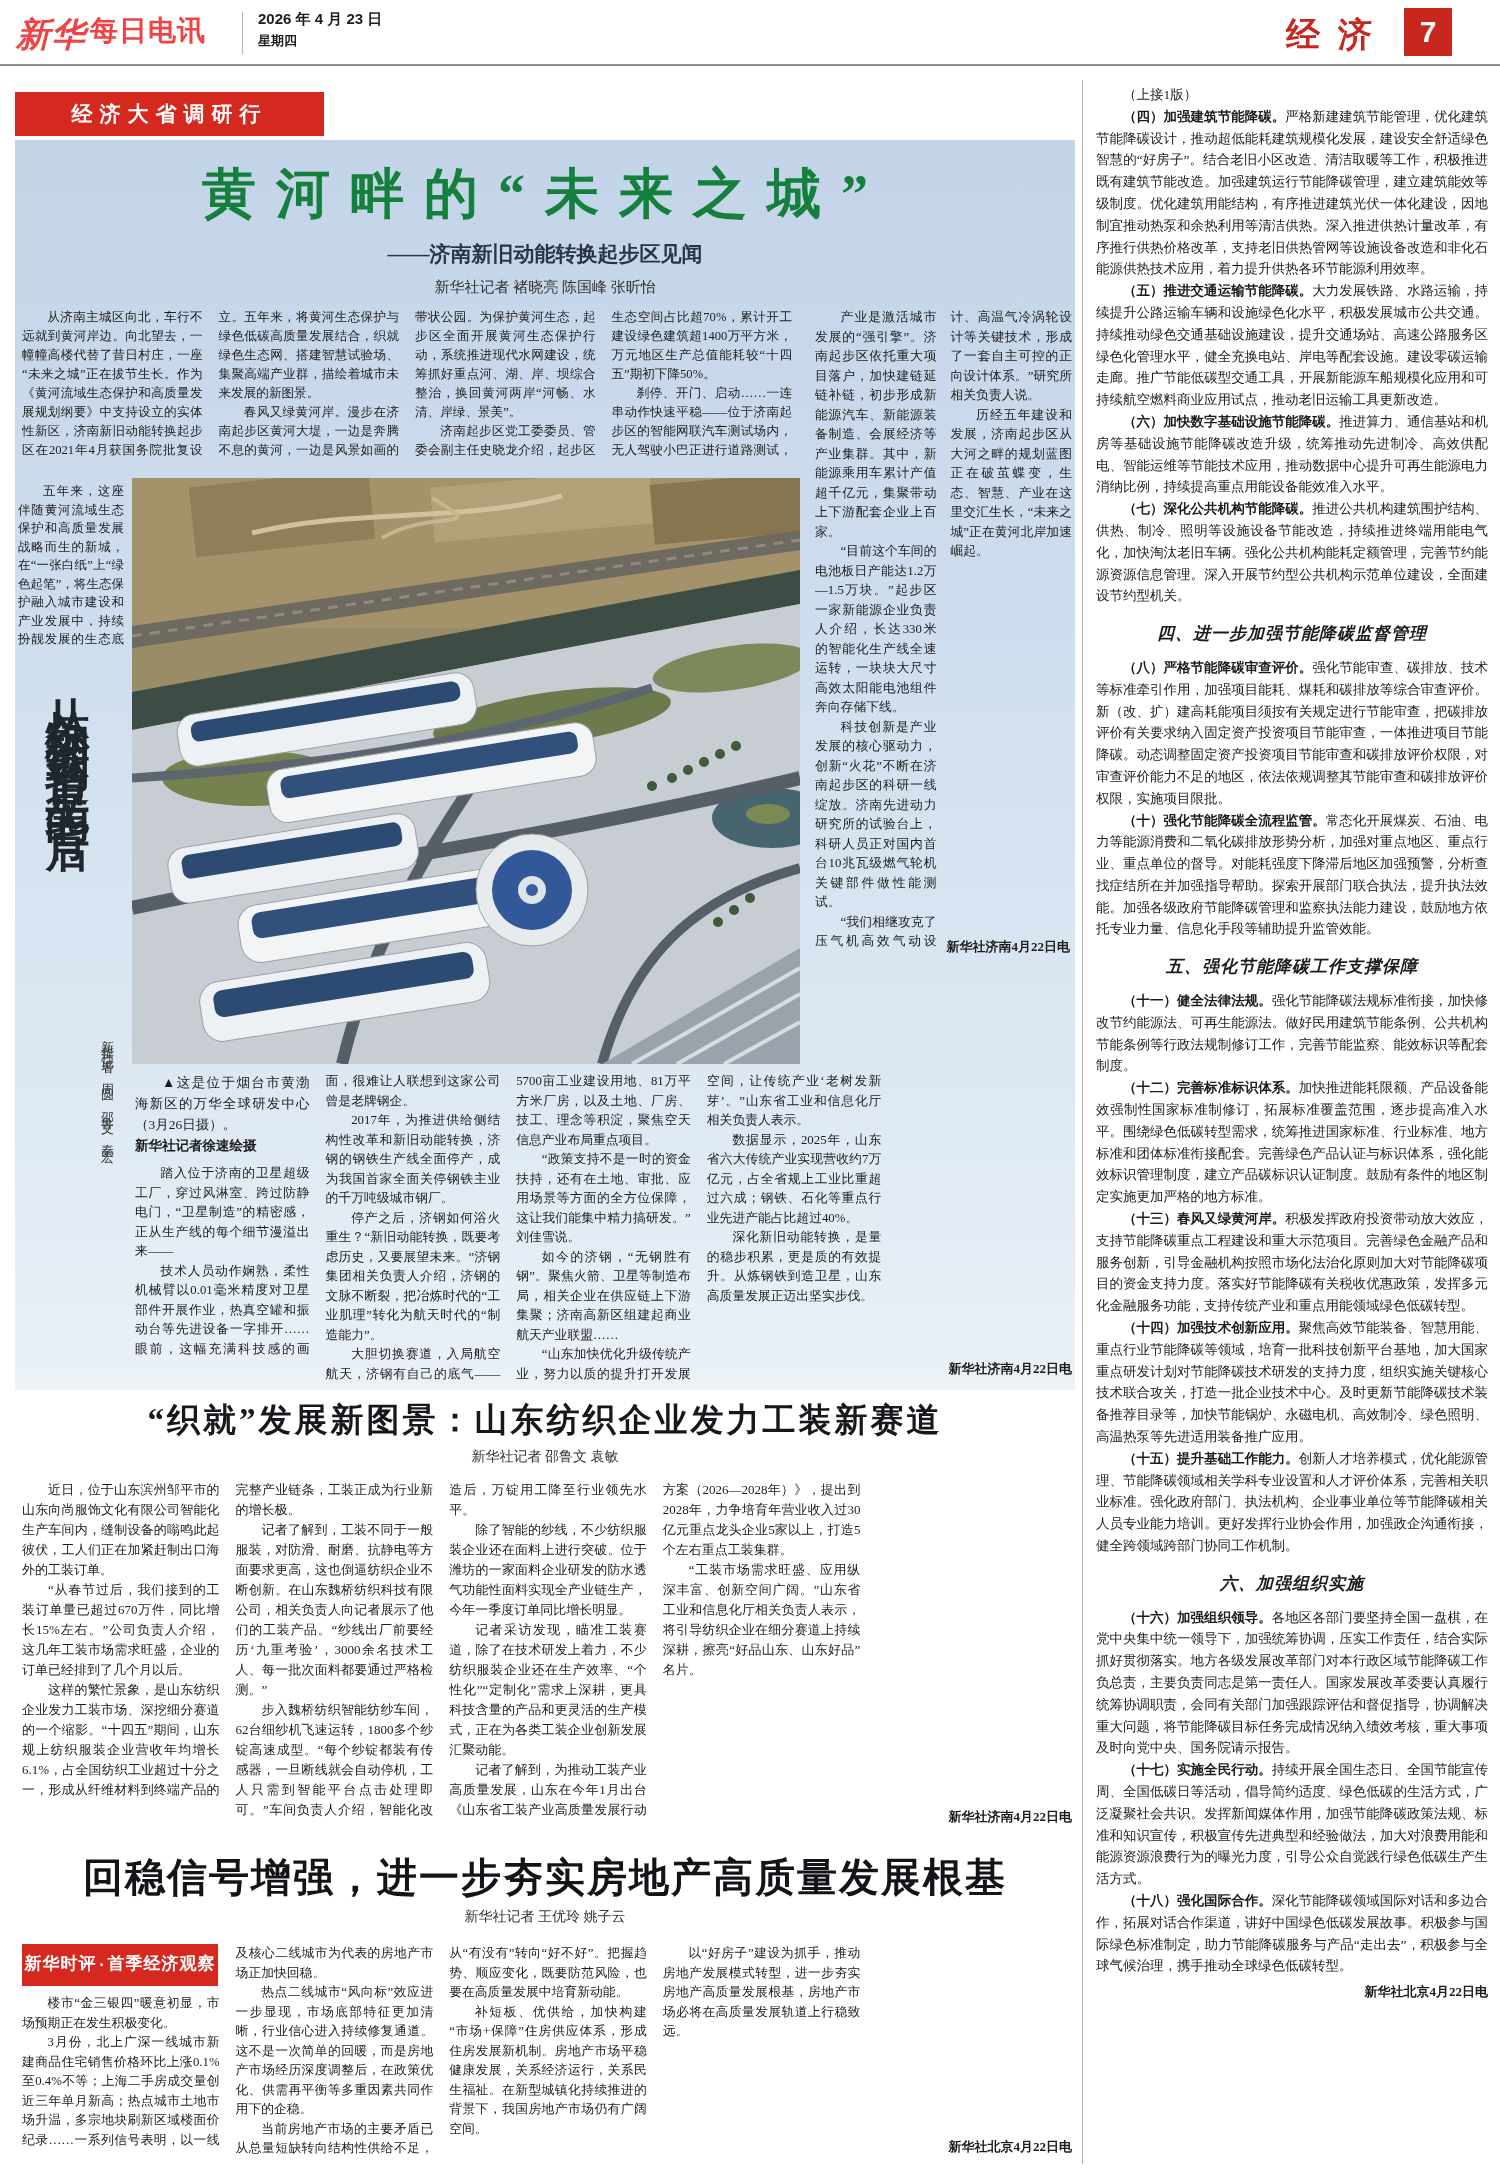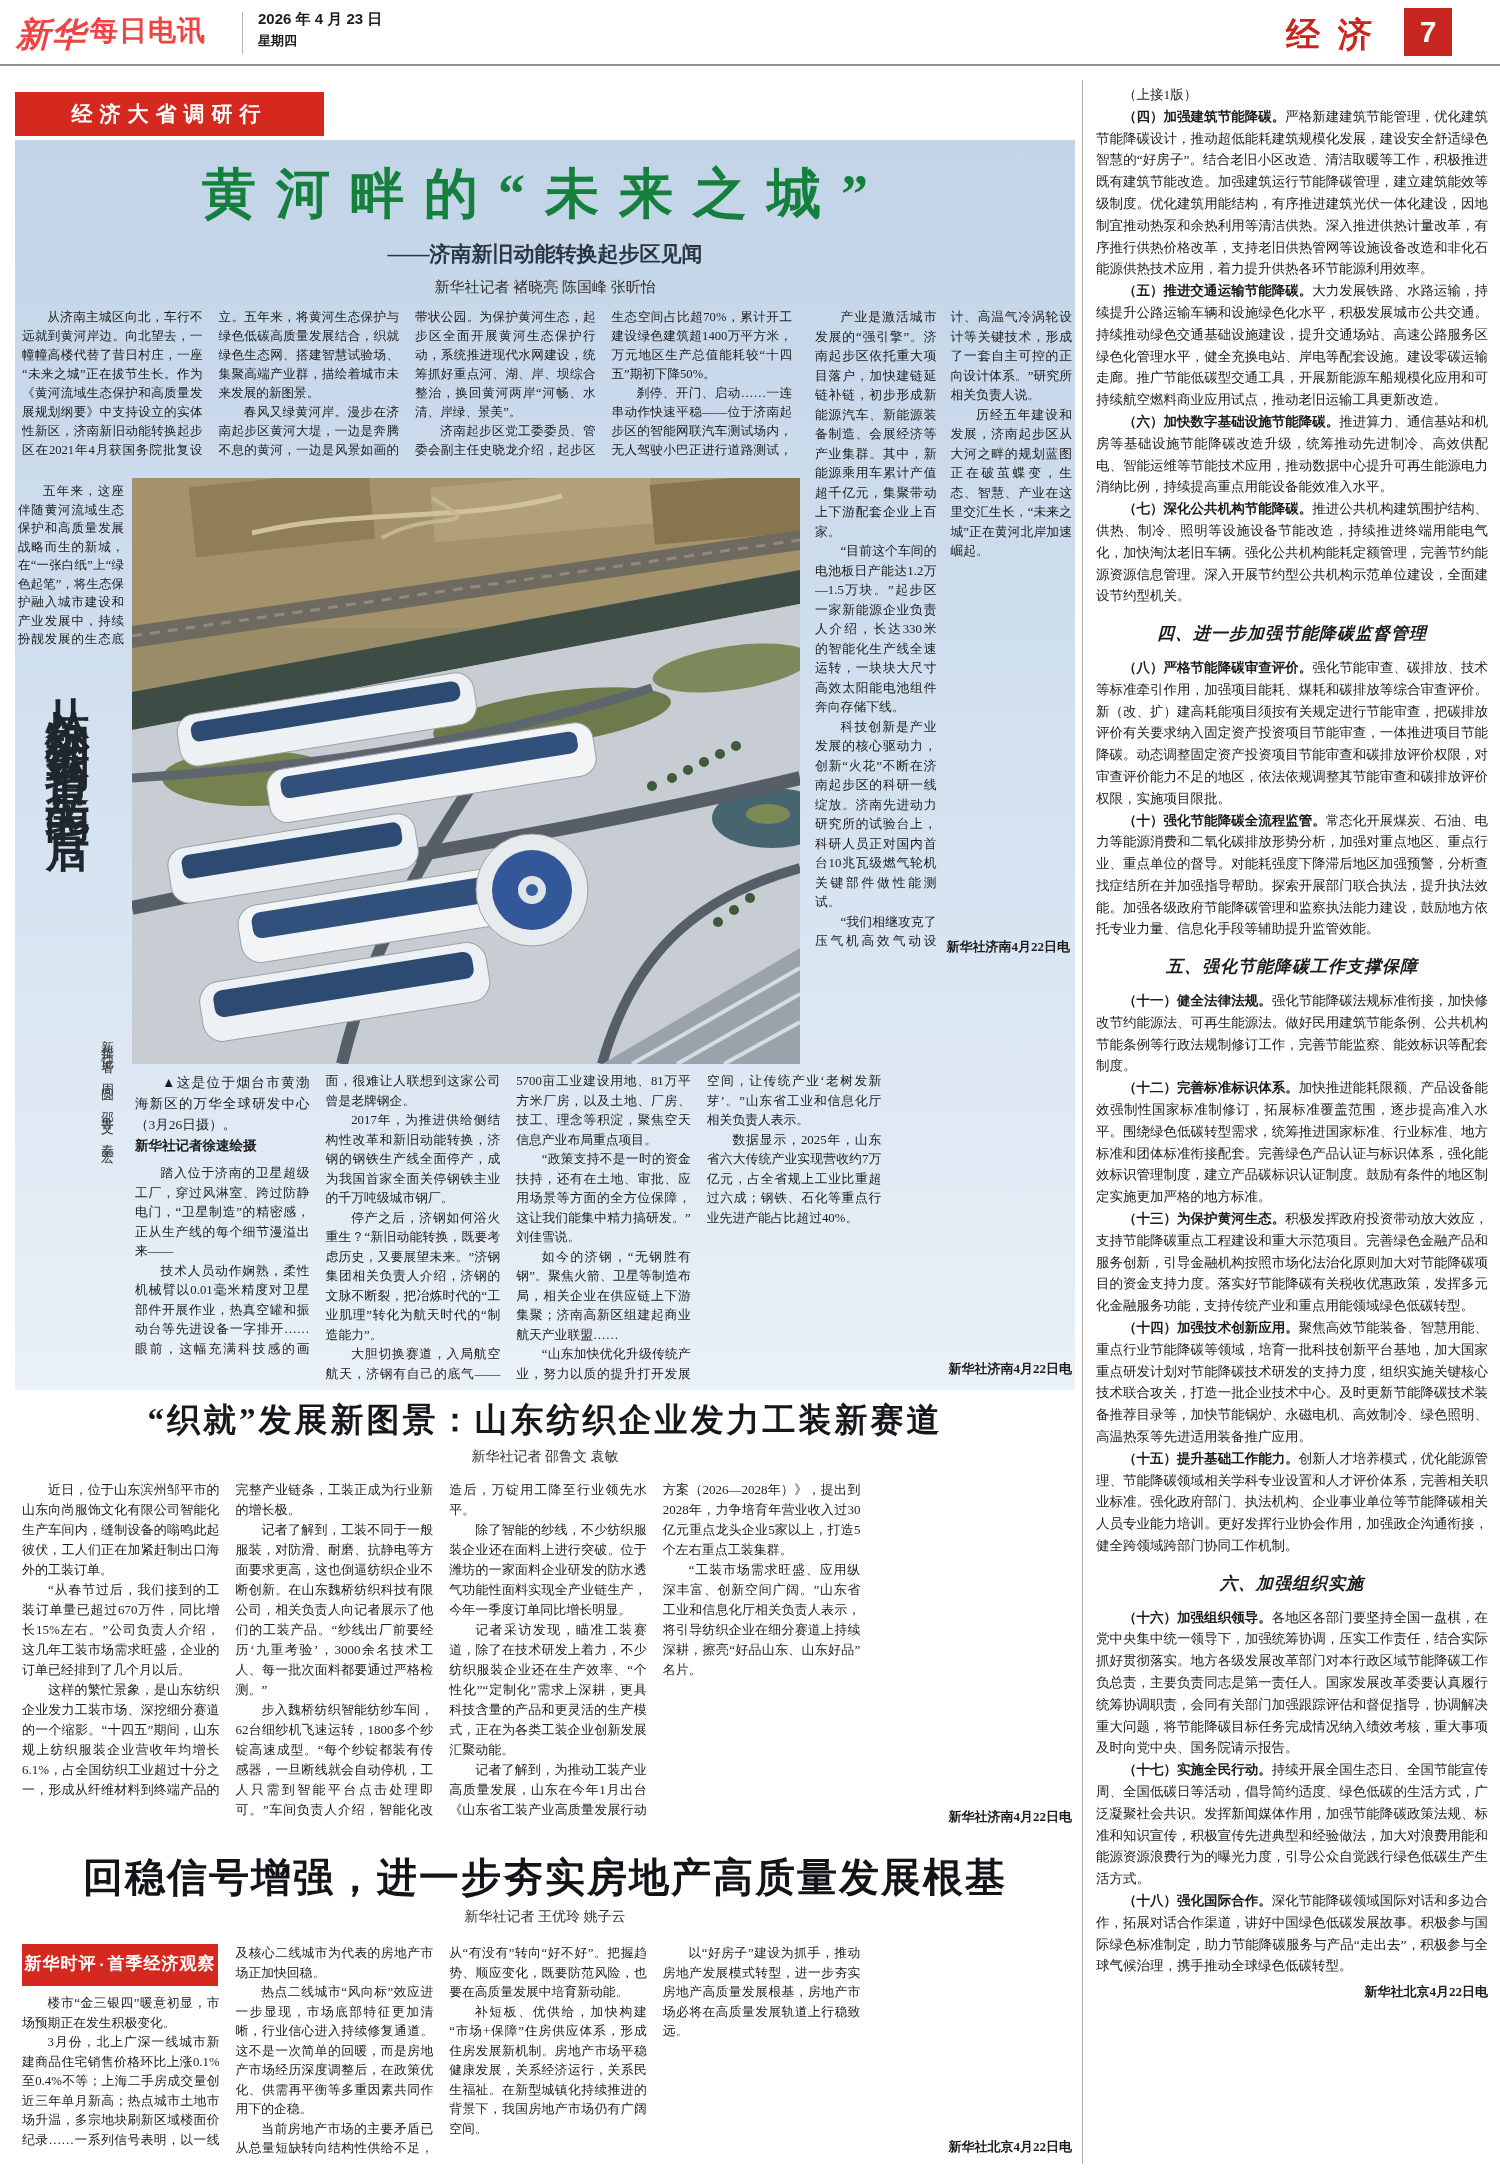--- a/index.html
+++ b/index.html
@@ -202,20 +202,21 @@
   </div>
 <p>踏入位于济南的卫星超级工厂，穿过风淋室、跨过防静电门，“卫星制造”的精密感，正从生产线的每个细节漫溢出来——</p>
     <p>技术人员动作娴熟，柔性机械臂以0.01毫米精度对卫星部件开展作业，热真空罐和振动台等先进设备一字排开……眼前，这幅充满科技感的画面，很难让人联想到这家公司曾是老牌钢企。</p>
     <p>2017年，为推进供给侧结构性改革和新旧动能转换，济钢的钢铁生产线全面停产，成为我国首家全面关停钢铁主业的千万吨级城市钢厂。</p>
     <p>停产之后，济钢如何浴火重生？“新旧动能转换，既要考虑历史，又要展望未来。”济钢集团相关负责人介绍，济钢的文脉不断裂，把冶炼时代的“工业肌理”转化为航天时代的“制造能力”。</p>
     <p>大胆切换赛道，入局航空航天，济钢有自己的底气——5700亩工业建设用地、81万平方米厂房，以及土地、厂房、技工、理念等积淀，聚焦空天信息产业布局重点项目。</p>
     <p>“政策支持不是一时的资金扶持，还有在土地、审批、应用场景等方面的全方位保障，这让我们能集中精力搞研发。”刘佳雪说。</p>
     <p>如今的济钢，“无钢胜有钢”。聚焦火箭、卫星等制造布局，相关企业在供应链上下游集聚；济南高新区组建起商业航天产业联盟……</p>
     <p>“山东加快优化升级传统产业，努力以质的提升打开发展空间，让传统产业‘老树发新芽’。”山东省工业和信息化厅相关负责人表示。</p>
     <p>数据显示，2025年，山东省六大传统产业实现营收约7万亿元，占全省规上工业比重超过六成；钢铁、石化等重点行业先进产能占比超过40%。</p>
+    <p>深化新旧动能转换，是量的稳步积累，更是质的有效提升。从炼钢铁到造卫星，山东高质量发展正迈出坚实步伐。</p>
   </div>
 <div class="abs dateline" id="a2-dateline">新华社济南4月22日电</div>
 
 <div class="abs" id="a3-headline">“织就”发展新图景：山东纺织企业发力工装新赛道</div>
 <div class="abs" id="a3-byline">新华社记者 邵鲁文 袁敏</div>
 <div class="abs cols" id="a3-body">
     <p>近日，位于山东滨州邹平市的山东向尚服饰文化有限公司智能化生产车间内，缝制设备的嗡鸣此起彼伏，工人们正在加紧赶制出口海外的工装订单。</p>
     <p>“从春节过后，我们接到的工装订单量已超过670万件，同比增长15%左右。”公司负责人介绍，这几年工装市场需求旺盛，企业的订单已经排到了几个月以后。</p>
     <p>这样的繁忙景象，是山东纺织企业发力工装市场、深挖细分赛道的一个缩影。“十四五”期间，山东规上纺织服装企业营收年均增长6.1%，占全国纺织工业超过十分之一，形成从纤维材料到终端产品的完整产业链条，工装正成为行业新的增长极。</p>
     <p>记者了解到，工装不同于一般服装，对防滑、耐磨、抗静电等方面要求更高，这也倒逼纺织企业不断创新。在山东魏桥纺织科技有限公司，相关负责人向记者展示了他们的工装产品。“纱线出厂前要经历‘九重考验’，3000余名技术工人、每一批次面料都要通过严格检测。”</p>
@@ -251,21 +252,21 @@
     </div>
   <h3>四、进一步加强节能降碳监督管理</h3>
   <div>
       <p><b>（八）严格节能降碳审查评价。</b>强化节能审查、碳排放、技术等标准牵引作用，加强项目能耗、煤耗和碳排放等综合审查评价。新（改、扩）建高耗能项目须按有关规定进行节能审查，把碳排放评价有关要求纳入固定资产投资项目节能审查，一体推进项目节能降碳。动态调整固定资产投资项目节能审查和碳排放评价权限，对审查评价能力不足的地区，依法依规调整其节能审查和碳排放评价权限，实施项目限批。</p>
       <p><b>（十）强化节能降碳全流程监管。</b>常态化开展煤炭、石油、电力等能源消费和二氧化碳排放形势分析，加强对重点地区、重点行业、重点单位的督导。对能耗强度下降滞后地区加强预警，分析查找症结所在并加强指导帮助。探索开展部门联合执法，提升执法效能。加强各级政府节能降碳管理和监察执法能力建设，鼓励地方依托专业力量、信息化手段等辅助提升监管效能。</p>
     </div>
   <h3>五、强化节能降碳工作支撑保障</h3>
   <div>
       <p><b>（十一）健全法律法规。</b>强化节能降碳法规标准衔接，加快修改节约能源法、可再生能源法。做好民用建筑节能条例、公共机构节能条例等行政法规制修订工作，完善节能监察、能效标识等配套制度。</p>
       <p><b>（十二）完善标准标识体系。</b>加快推进能耗限额、产品设备能效强制性国家标准制修订，拓展标准覆盖范围，逐步提高准入水平。围绕绿色低碳转型需求，统筹推进国家标准、行业标准、地方标准和团体标准衔接配套。完善绿色产品认证与标识体系，强化能效标识管理制度，建立产品碳标识认证制度。鼓励有条件的地区制定实施更加严格的地方标准。</p>
-      <p><b>（十三）为保护黄河生态。</b>积极发挥政府投资带动放大效应，支持节能降碳重点工程建设和重大示范项目。完善绿色金融产品和服务创新，引导金融机构按照市场化法治化原则加大对节能降碳项目的资金支持力度。落实好节能降碳有关税收优惠政策，发挥多元化金融服务功能，支持传统产业和重点用能领域绿色低碳转型。</p>
+      <p><b>（十三）春风又绿黄河岸。</b>积极发挥政府投资带动放大效应，支持节能降碳重点工程建设和重大示范项目。完善绿色金融产品和服务创新，引导金融机构按照市场化法治化原则加大对节能降碳项目的资金支持力度。落实好节能降碳有关税收优惠政策，发挥多元化金融服务功能，支持传统产业和重点用能领域绿色低碳转型。</p>
       <p><b>（十四）加强技术创新应用。</b>聚焦高效节能装备、智慧用能、重点行业节能降碳等领域，培育一批科技创新平台基地，加大国家重点研发计划对节能降碳技术研发的支持力度，组织实施关键核心技术联合攻关，打造一批企业技术中心。及时更新节能降碳技术装备推荐目录等，加快节能锅炉、永磁电机、高效制冷、绿色照明、高温热泵等先进适用装备推广应用。</p>
       <p><b>（十五）提升基础工作能力。</b>创新人才培养模式，优化能源管理、节能降碳领域相关学科专业设置和人才评价体系，完善相关职业标准。强化政府部门、执法机构、企业事业单位等节能降碳相关人员专业能力培训。更好发挥行业协会作用，加强政企沟通衔接，健全跨领域跨部门协同工作机制。</p>
     </div>
   <h3>六、加强组织实施</h3>
   <div>
       <p><b>（十六）加强组织领导。</b>各地区各部门要坚持全国一盘棋，在党中央集中统一领导下，加强统筹协调，压实工作责任，结合实际抓好贯彻落实。地方各级发展改革部门对本行政区域节能降碳工作负总责，主要负责同志是第一责任人。国家发展改革委要认真履行统筹协调职责，会同有关部门加强跟踪评估和督促指导，协调解决重大问题，将节能降碳目标任务完成情况纳入绩效考核，重大事项及时向党中央、国务院请示报告。</p>
       <p><b>（十七）实施全民行动。</b>持续开展全国生态日、全国节能宣传周、全国低碳日等活动，倡导简约适度、绿色低碳的生活方式，广泛凝聚社会共识。发挥新闻媒体作用，加强节能降碳政策法规、标准和知识宣传，积极宣传先进典型和经验做法，加大对浪费用能和能源资源浪费行为的曝光力度，引导公众自觉践行绿色低碳生产生活方式。</p>
       <p><b>（十八）强化国际合作。</b>深化节能降碳领域国际对话和多边合作，拓展对话合作渠道，讲好中国绿色低碳发展故事。积极参与国际绿色标准制定，助力节能降碳服务与产品“走出去”，积极参与全球气候治理，携手推动全球绿色低碳转型。</p>
     </div>
   <p class="dateline-inline">新华社北京4月22日电</p>

